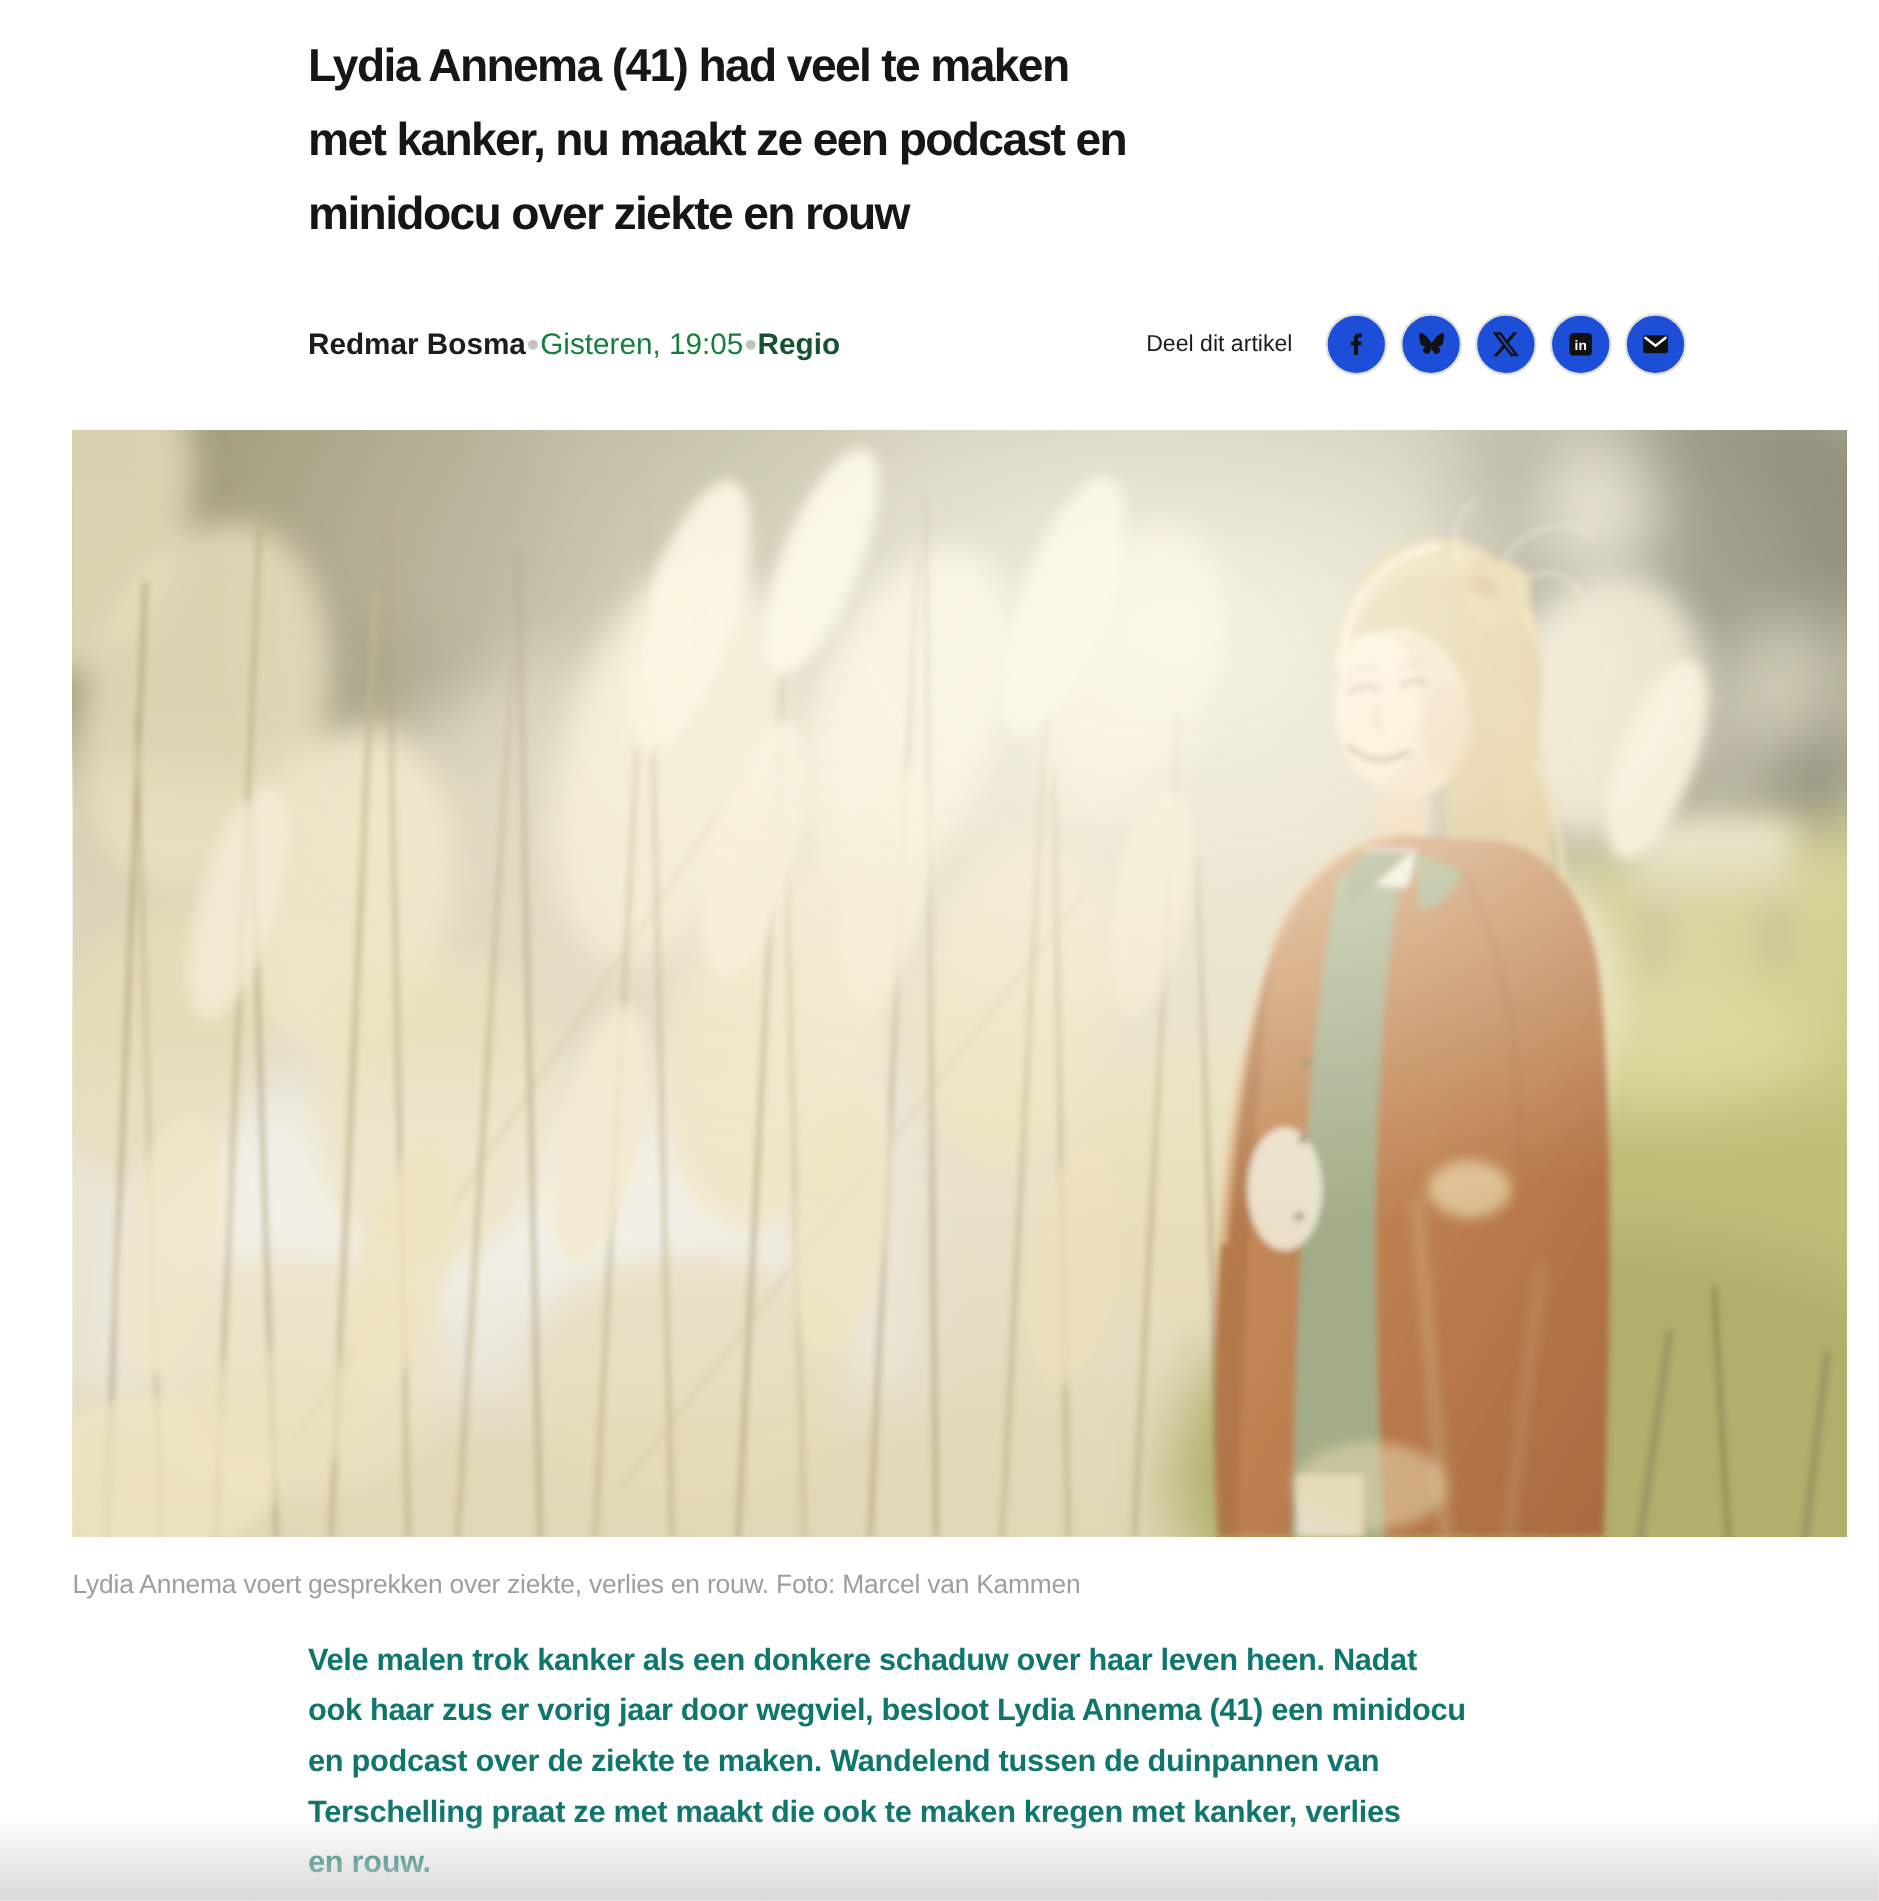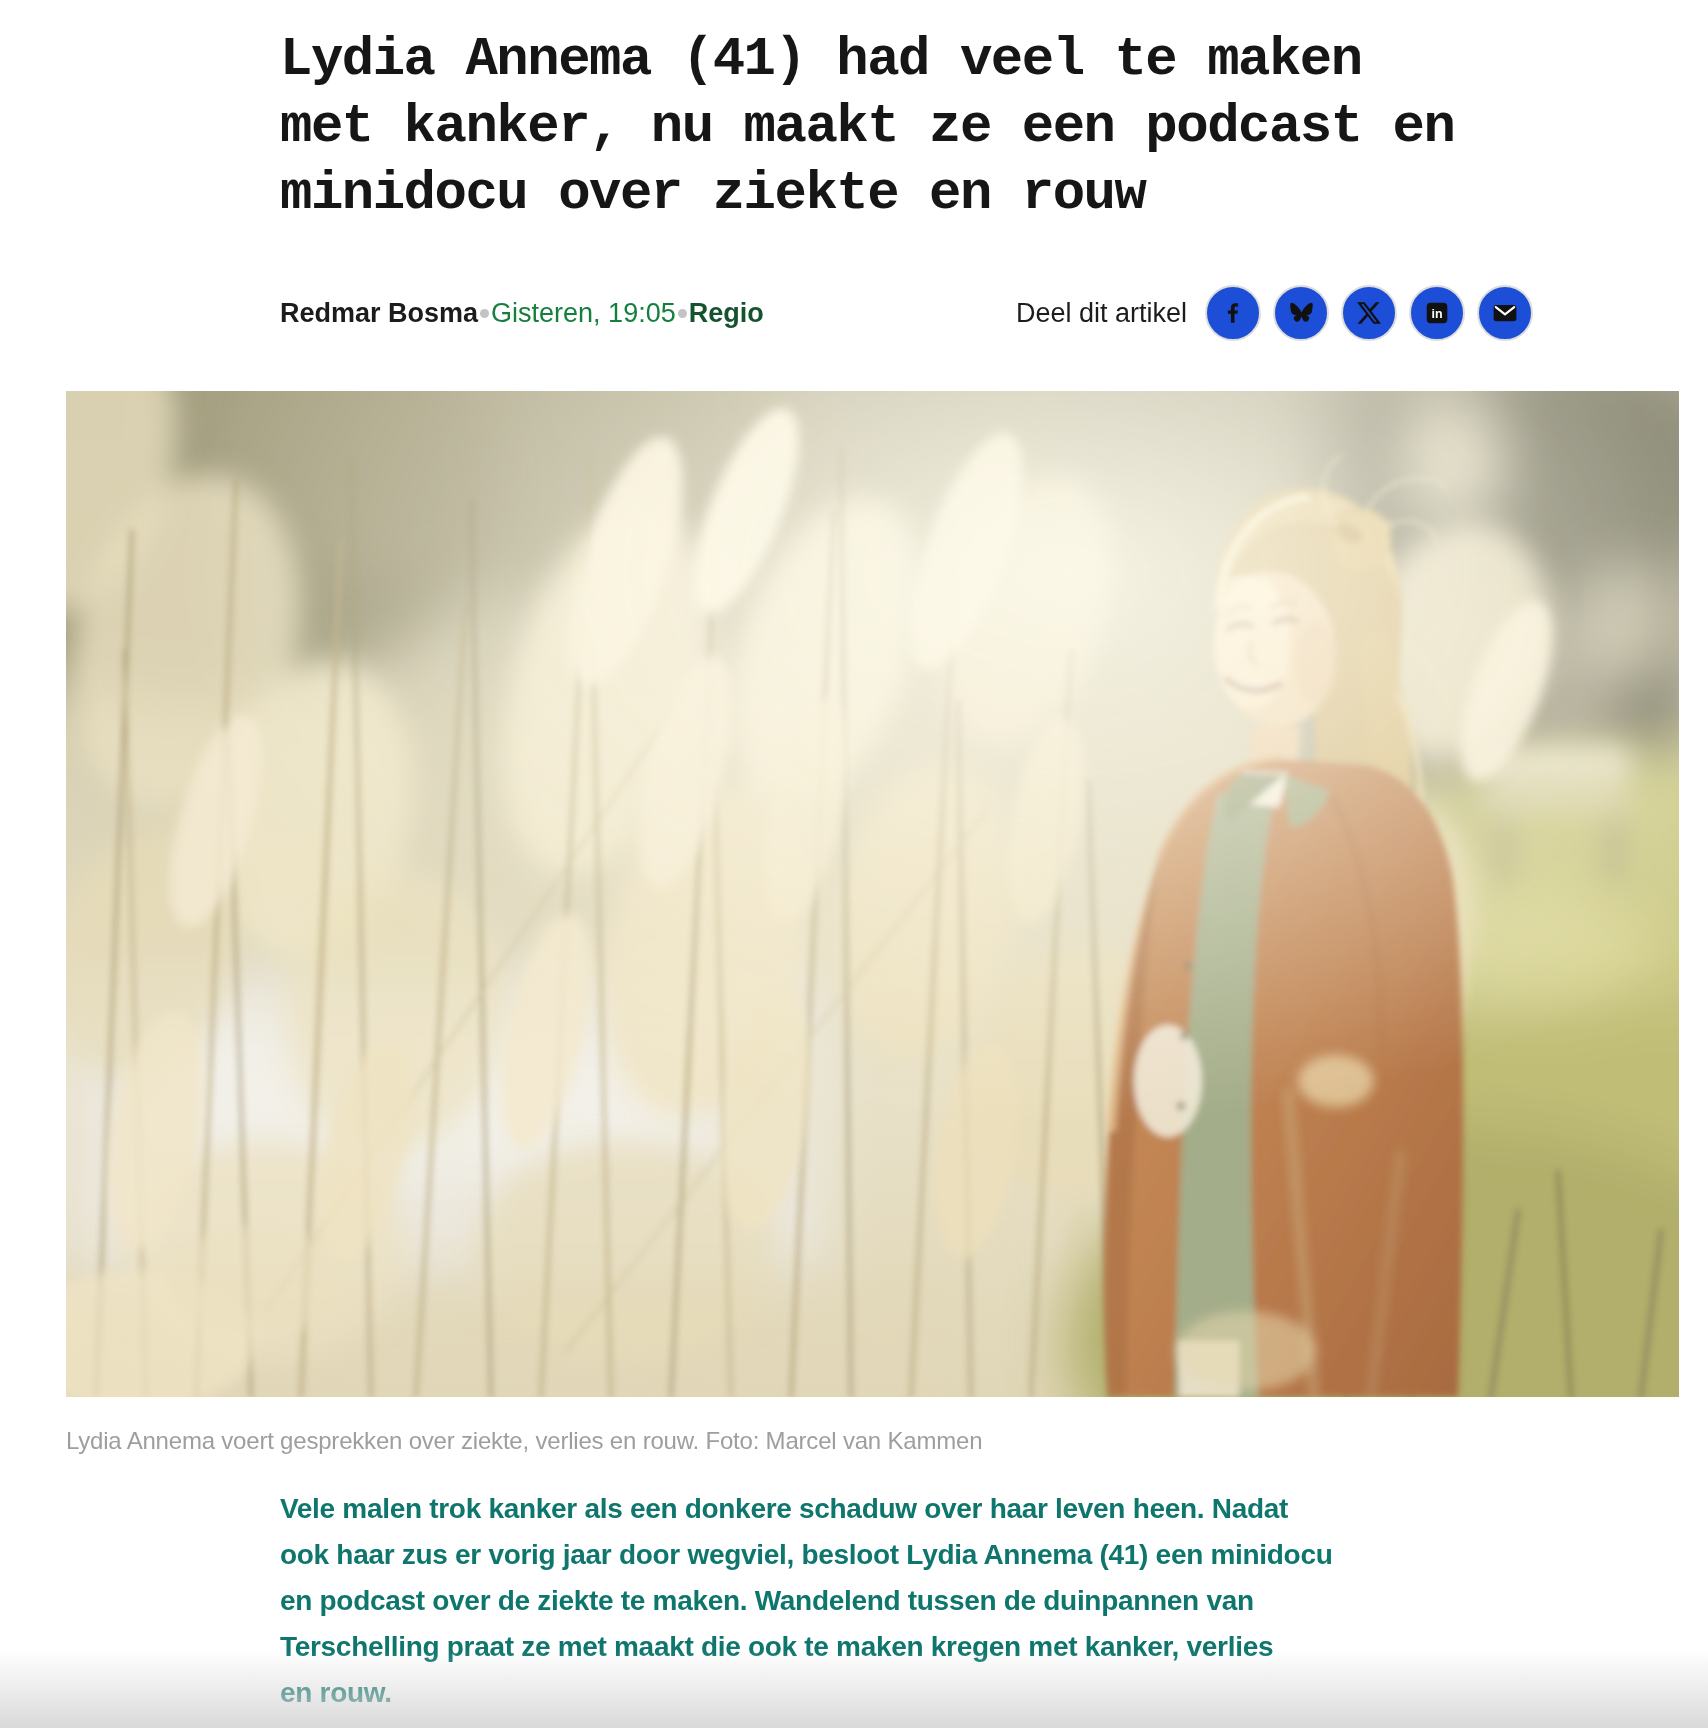--- a/index.html
+++ b/index.html
@@ -2,35 +2,35 @@
 <html><head>
 <meta charset="utf-8">
 <style>
   html,body{margin:0;padding:0;}
   body{
     width:1708px;height:1728px;background:#ffffff;position:relative;overflow:hidden;
     font-family:"Liberation Sans", sans-serif;color:#1a1a1a;
   }
   .headline{
     position:absolute;left:280px;top:26px;margin:0;
-    font-family:Liberation Mono, monospace;font-weight:700;color:#161616;
-    font-size:54px;line-height:67px;letter-spacing:-1.5px;
+    font-family:Liberation Sans, sans-serif;font-weight:700;color:#161616;
+    font-size:42px;line-height:67px;letter-spacing:-1.5px;
   }
   .headline span{display:block;white-space:nowrap;}
   .byline-row{
     position:absolute;left:280px;top:285px;width:1253px;height:56px;
     display:flex;align-items:center;justify-content:space-between;
   }
   .byline{display:flex;align-items:center;gap:2px;font-size:27px;}
   .author{font-weight:700;color:#1c1c1c;}
   .sep-dot{width:9px;height:9px;border-radius:50%;background:#c3c3c3;display:inline-block;}
   .timestamp{color:#15803d;}
   .category{color:#14532d;font-weight:700;text-decoration:none;cursor:pointer;}
   .share{display:flex;align-items:center;gap:12px;}
-  .share-label{font-size:27px;color:#1c1c1c;margin-right:6px;}
+  .share-label{font-size:21px;color:#1c1c1c;margin-right:18px;}
   .share-btn{
     width:56px;height:56px;border-radius:50%;border:2px solid #ddddda;background:#1d4ed8;
     display:flex;align-items:center;justify-content:center;padding:0;cursor:pointer;
   }
   .share-btn svg{display:block;}
   .photo{
     position:absolute;left:66px;top:391px;width:1613px;height:1006px;margin:0;
     overflow:hidden;background:#e3dabc;
   }
   .caption{

